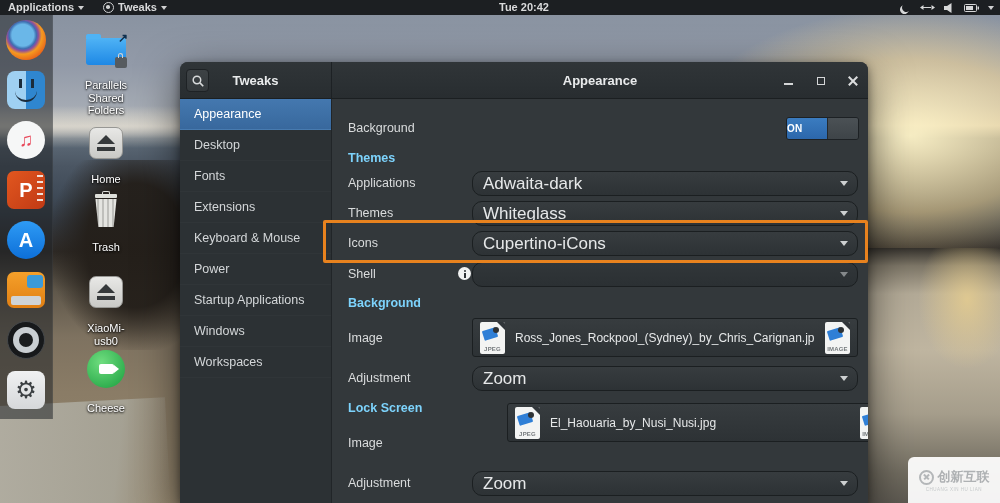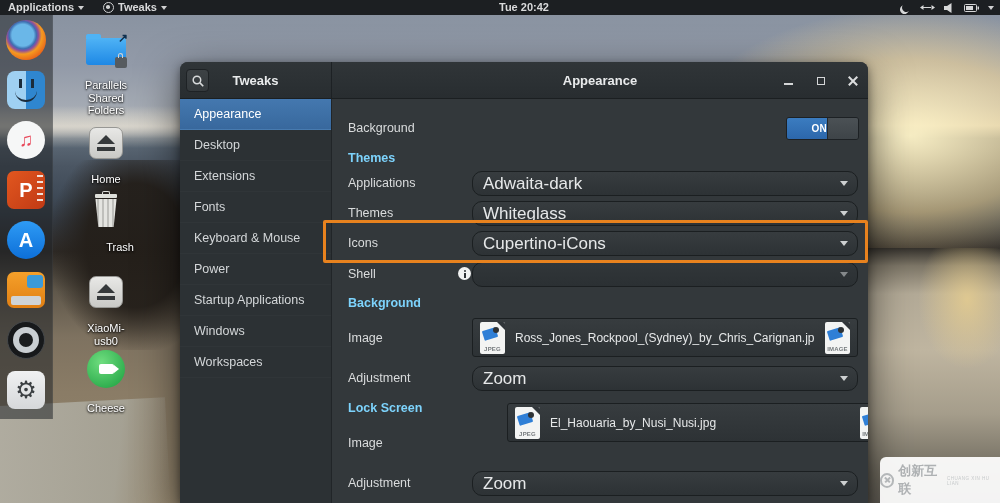--- a/index.html
+++ b/index.html
@@ -112,40 +112,40 @@
   .combo{position:absolute;left:139px;width:386px;height:25px;box-sizing:border-box;
     background:linear-gradient(180deg,#373c3f,#2d3235);border:1px solid #1b1f21;border-radius:10px;
     color:#e6e8e9;font-size:17px;line-height:23px;padding:0 26px 16px 10px;white-space:nowrap;overflow:hidden;}
   .combo .arr{position:absolute;right:9px;top:9px;width:0;height:0;
     border-left:4px solid transparent;border-right:4px solid transparent;border-top:5px solid #cdd0d1;}
   .combo.empty{background:linear-gradient(180deg,#313639,#2b3033);color:transparent;}
   .combo.empty .arr{border-top-color:#85898b;}
   .switch{position:absolute;left:453px;top:18px;width:73px;height:23px;box-sizing:border-box;
     background:#34393c;border:1px solid #1d2124;border-radius:3px;display:flex;overflow:hidden;}
   .switch-on{width:40px;background:linear-gradient(180deg,#3b7cc0,#2c67ab);color:#fff;font-size:10px;font-weight:bold;
-    text-align:right;line-height:21px;letter-spacing:.3px;}
+    text-align:left;line-height:21px;letter-spacing:.3px;}
   .switch-handle{flex:1;background:linear-gradient(180deg,#4b5155,#3e4448);border-left:1px solid #25292c;}
   .filebtn{position:absolute;left:139px;width:386px;height:39px;box-sizing:border-box;
     background:linear-gradient(180deg,#373c3f,#2d3235);border:1px solid #1b1f21;border-radius:3px;
     display:flex;align-items:center;padding:0 7px;gap:10px;color:#e6e8e9;font-size:12px;}
   .fname{flex:1;white-space:nowrap;overflow:hidden;}
   .ficon{width:25px;height:32px;background:#f3f4f3;border-radius:2px;position:relative;flex-shrink:0;overflow:hidden;}
   .ficon::before{content:"";position:absolute;top:0;right:0;width:0;height:0;
     border-style:solid;border-width:0 8px 8px 0;border-color:#31363a #31363a transparent transparent;}
   .ficon .thumb{position:absolute;left:3px;top:7px;width:14px;height:10px;background:#2f7fd6;transform:rotate(-18deg);border-radius:1px;}
   .ficon .ball{position:absolute;right:6px;top:5px;width:6px;height:6px;background:#2e3234;border-radius:50%;}
   .ficon .fbadge{position:absolute;left:0;right:0;bottom:2px;font-size:6px;font-weight:bold;color:#74797c;text-align:center;letter-spacing:.2px;}
   .info-dot{position:absolute;left:125px;top:168px;width:13px;height:13px;border-radius:50%;background:#f2f3f3;}
   .info-dot::before{content:"";position:absolute;left:5.5px;top:2.5px;width:2px;height:2px;background:#2e3336;border-radius:50%;}
   .info-dot::after{content:"";position:absolute;left:5.5px;top:5.5px;width:2px;height:5px;background:#2e3336;}
   #hl-box{position:absolute;left:143px;top:158px;width:545px;height:43px;box-sizing:border-box;
     border:3px solid #e8821e;border-radius:2px;z-index:60;pointer-events:none;}
   
-  #watermark{position:absolute;right:0;bottom:0;width:120px;height:46px;background:rgba(255,255,255,.93);
-    border-radius:6px 0 0 0;z-index:300;display:flex;flex-direction:row;align-items:center;justify-content:center;}
+  #watermark{position:absolute;right:0;bottom:0;width:92px;height:46px;background:rgba(255,255,255,.93);
+    border-radius:6px 0 0 0;z-index:300;display:flex;flex-direction:column;align-items:center;justify-content:center;}
   .wm-row{display:flex;align-items:center;gap:4px;}
   .wm-logo{width:15px;height:15px;border:2px solid #b4b7b9;border-radius:50%;box-sizing:border-box;position:relative;}
   .wm-logo::before,.wm-logo::after{content:"";position:absolute;left:2px;top:4.5px;width:7px;height:1.6px;background:#b4b7b9;}
   .wm-logo::before{transform:rotate(45deg);}
   .wm-logo::after{transform:rotate(-45deg);}
   .wm-cn{font-size:13px;font-weight:bold;color:#aeb1b3;}
   .wm-en{font-size:4.5px;color:#c6c9cb;letter-spacing:.5px;margin-top:1px;}
 </style>
 </head>
 <body>
@@ -220,21 +220,21 @@
   </div>
   <div class="di-label">Parallels Shared Folders</div>
 </div>
 <div class="desk-icon" style="top:127px;">
   <div class="eject">
       <div class="tri"></div>
       <div class="bar"></div>
     </div>
   <div class="di-label">Home</div>
 </div>
-<div class="desk-icon" style="top:194px;text-align:right;">
+<div class="desk-icon" style="top:194px;">
   <div class="trash-icon">
     <div class="trash-lid"></div>
       <div class="trash-body"></div>
   </div>
   <div class="di-label">Trash</div>
 </div>
 <div class="desk-icon" style="top:276px;">
   <div class="eject">
       <div class="tri"></div>
       <div class="bar"></div>
@@ -263,22 +263,22 @@
     <div id="win-controls">
       <div class="wc wc-min"></div>
       <div class="wc wc-max"></div>
       <div class="wc wc-close"></div>
     </div>
   </div>
 
   <div id="sidebar">
     <div class="side-item selected">Appearance</div>
     <div class="side-item">Desktop</div>
+    <div class="side-item">Fonts</div>
     <div class="side-item">Extensions</div>
-    <div class="side-item">Fonts</div>
     <div class="side-item">Keyboard &amp; Mouse</div>
     <div class="side-item">Power</div>
     <div class="side-item">Startup Applications</div>
     <div class="side-item">Windows</div>
     <div class="side-item">Workspaces</div>
   </div>
 
   <div id="content">
     <div class="row-label" style="top:22px;">Background</div>
     <div class="switch">

